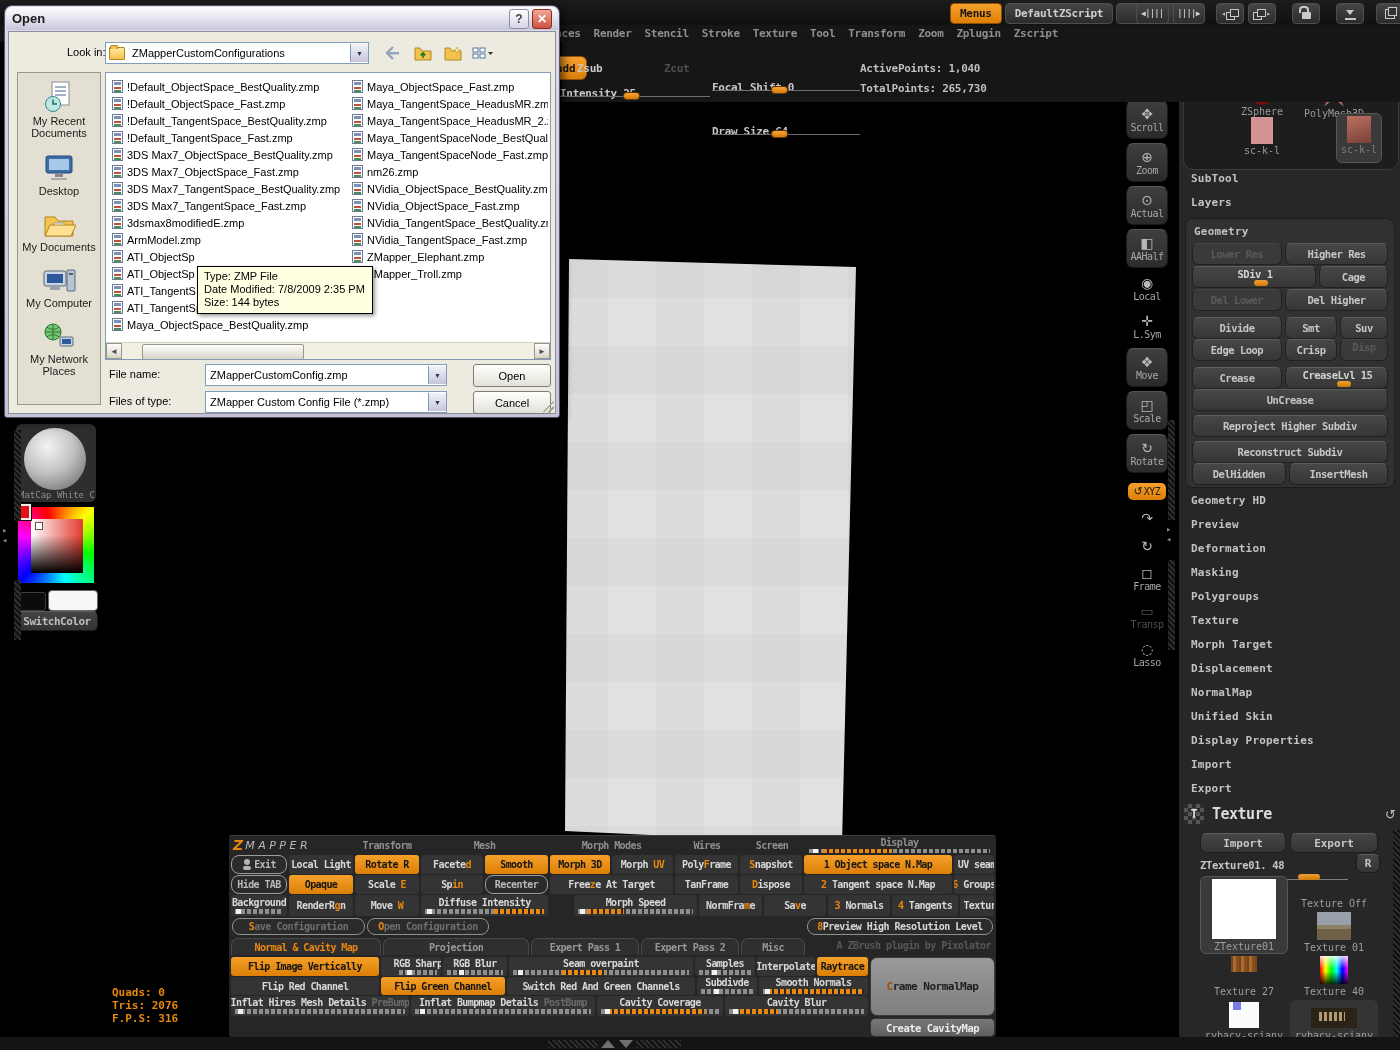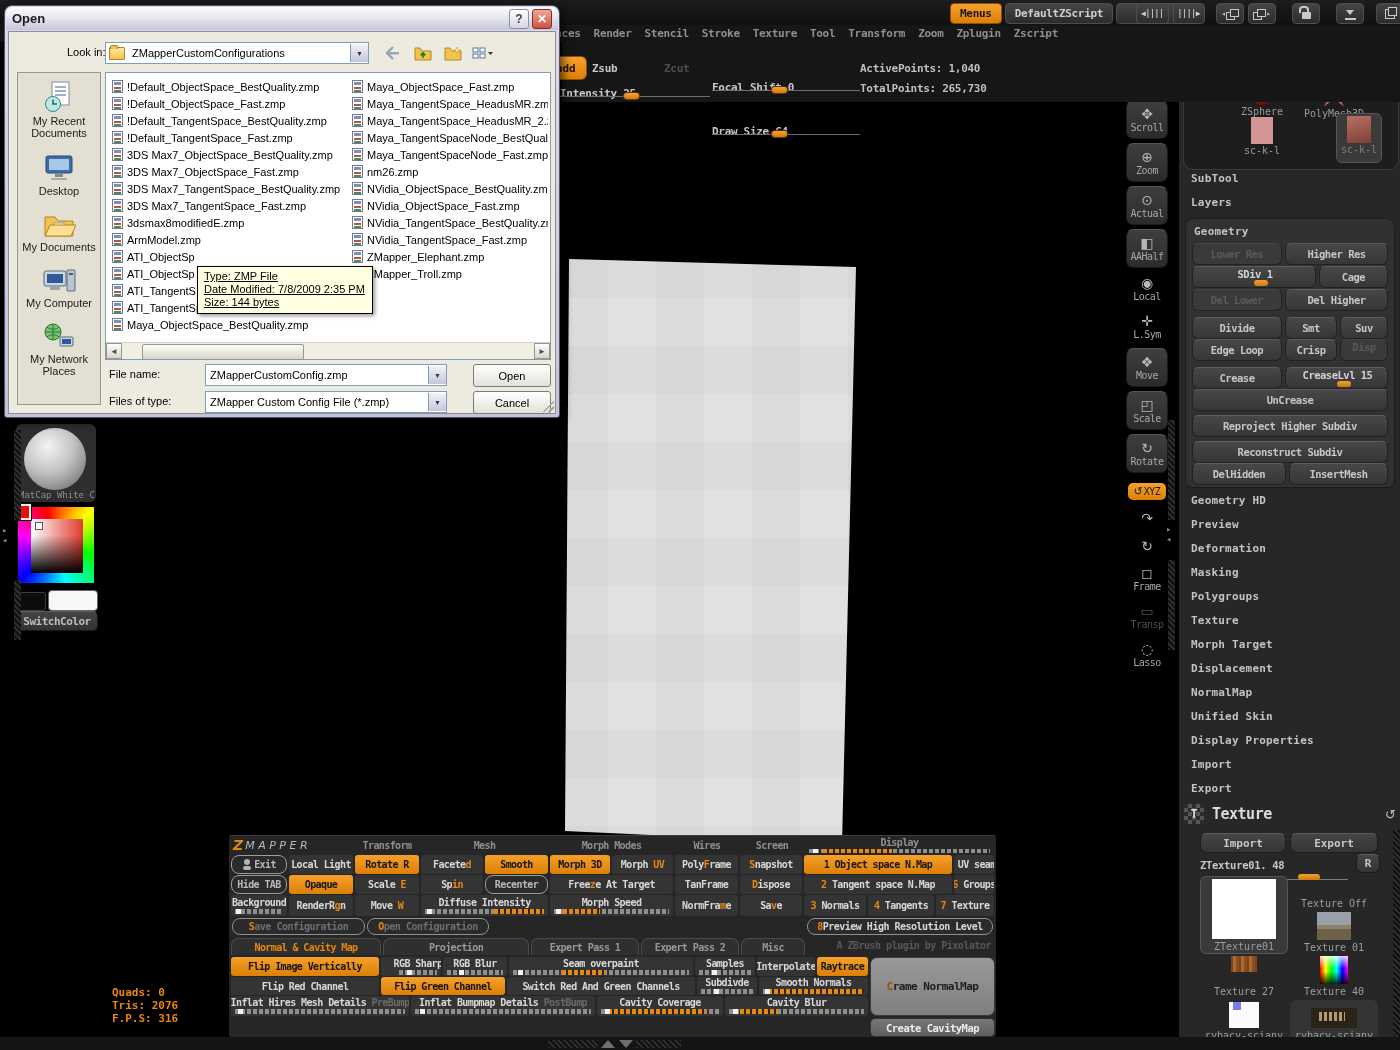--- a/index.html
+++ b/index.html
@@ -221,21 +221,21 @@
   .ficon{width:11px;height:13px;background:#fff;border:1px solid #6e7b94;box-sizing:border-box;position:relative;flex:0 0 11px;}
   .ficon::before{content:"";position:absolute;left:1px;right:1px;top:1px;height:3px;background:#7e90b8;}
   .ficon::after{content:"";position:absolute;left:1px;right:1px;top:6px;height:2px;background:#c05038;box-shadow:0 3px 0 #4a8a5a;}
   #hscroll{position:absolute;left:0;right:0;bottom:0;height:16px;background:#f1efe2;border-top:1px solid #d4d0c8;display:flex;}
   .sbtn{width:16px;height:16px;background:linear-gradient(#fdfdfb,#d8d5c8);border:1px solid #9a978a;box-sizing:border-box;
      display:flex;align-items:center;justify-content:center;font-size:8px;color:#4a4a5a;}
   #sthumb{position:absolute;left:20px;top:1px;width:160px;height:14px;background:linear-gradient(#fdfdfb,#d8d5c8);
      border:1px solid #9a978a;border-radius:2px;}
   #tooltip{position:absolute;left:188px;top:234px;width:176px;height:48px;background:#ffffe1;border:1px solid #000;
      box-shadow:2px 2px 4px rgba(0,0,0,.4);padding:3px 6px;box-sizing:border-box;z-index:5;}
-  #tooltip div{font-size:11px;color:#000;line-height:13px;white-space:nowrap;text-decoration:underline;}
+  #tooltip div{font-size:11px;color:#000;line-height:13px;white-space:nowrap;}
   .xpbtn{width:76px;height:21px;border:1px solid #7d7d78;border-radius:3px;background:linear-gradient(#fff,#e2e2d8);
      font-size:11px;color:#000;display:flex;align-items:center;justify-content:center;}
   #resize-grip{position:absolute;right:1px;bottom:1px;width:13px;height:13px;
      background:repeating-linear-gradient(135deg,transparent 0 2px,#a9a69a 2px 4px);clip-path:polygon(100% 0,100% 100%,0 100%);}
 </style>
 </head>
 <body>
 
 <div class="abs" id="doc-plane"></div>
 
@@ -281,21 +281,21 @@
       <span class="menu-item">Tool</span>
       <span class="menu-item">Transform</span>
       <span class="menu-item">Zoom</span>
       <span class="menu-item">Zplugin</span>
       <span class="menu-item">Zscript</span>
     </div>
 </div>
 
 <div class="abs" id="topfill"></div>
 <div class="abs" id="zadd-btn">Zadd</div>
-<div class="abs ztext" style="left:592px;top:62px;z-index:5;">Zsub</div>
+<div class="abs ztext" style="left:577px;top:62px;z-index:5;">Zsub</div>
 <div class="abs ztext dim" style="left:664px;top:62px;z-index:5;">Zcut</div>
 <div class="abs lslide" style="left:560px;top:82px;width:150px;height:18px;z-index:5;--knob:42%;">
   <span class="ztext">Intensity 25</span><span class="ltrack"></span><span class="lknob"></span>
 </div>
 <div class="abs lslide" style="left:712px;top:58px;width:148px;height:20px;z-index:5;--knob:40%;">
   <span class="ztext">Focal Shift 0</span><span class="ltrack"></span><span class="lknob"></span>
 </div>
 <div class="abs lslide" style="left:712px;top:82px;width:148px;height:20px;z-index:5;--knob:40%;">
   <span class="ztext">Draw Size 64</span><span class="ltrack"></span><span class="lknob"></span>
 </div>
@@ -745,21 +745,21 @@
         <span class="zlabline">
           <span><span>Move </span><span class="c-o">W</span></span>
         </span>
       </div>
       <div class="zcell" style="flex: 0 0 127px;">
         <span class="zlabline">
           <span>Diffuse Intensity</span>
         </span>
         <span class="seg" style="--knob: 2%; --f0: 58%; --f1: 100%;"></span>
       </div>
-      <div class="zcell" style="flex: 0 0 123px;">
+      <div class="zcell" style="flex: 0 0 123px; margin-left: 24px;">
         <span class="zlabline">
           <span>Morph Speed</span>
         </span>
         <span class="seg" style="--knob: 2%; --f0: 8%; --f1: 40%;"></span>
       </div>
       <div class="zcell" style="flex: 0 0 63px;">
         <span class="zlabline">
           <span><span>NormFra</span><span class="c-o">m</span><span>e</span></span>
         </span>
       </div>

